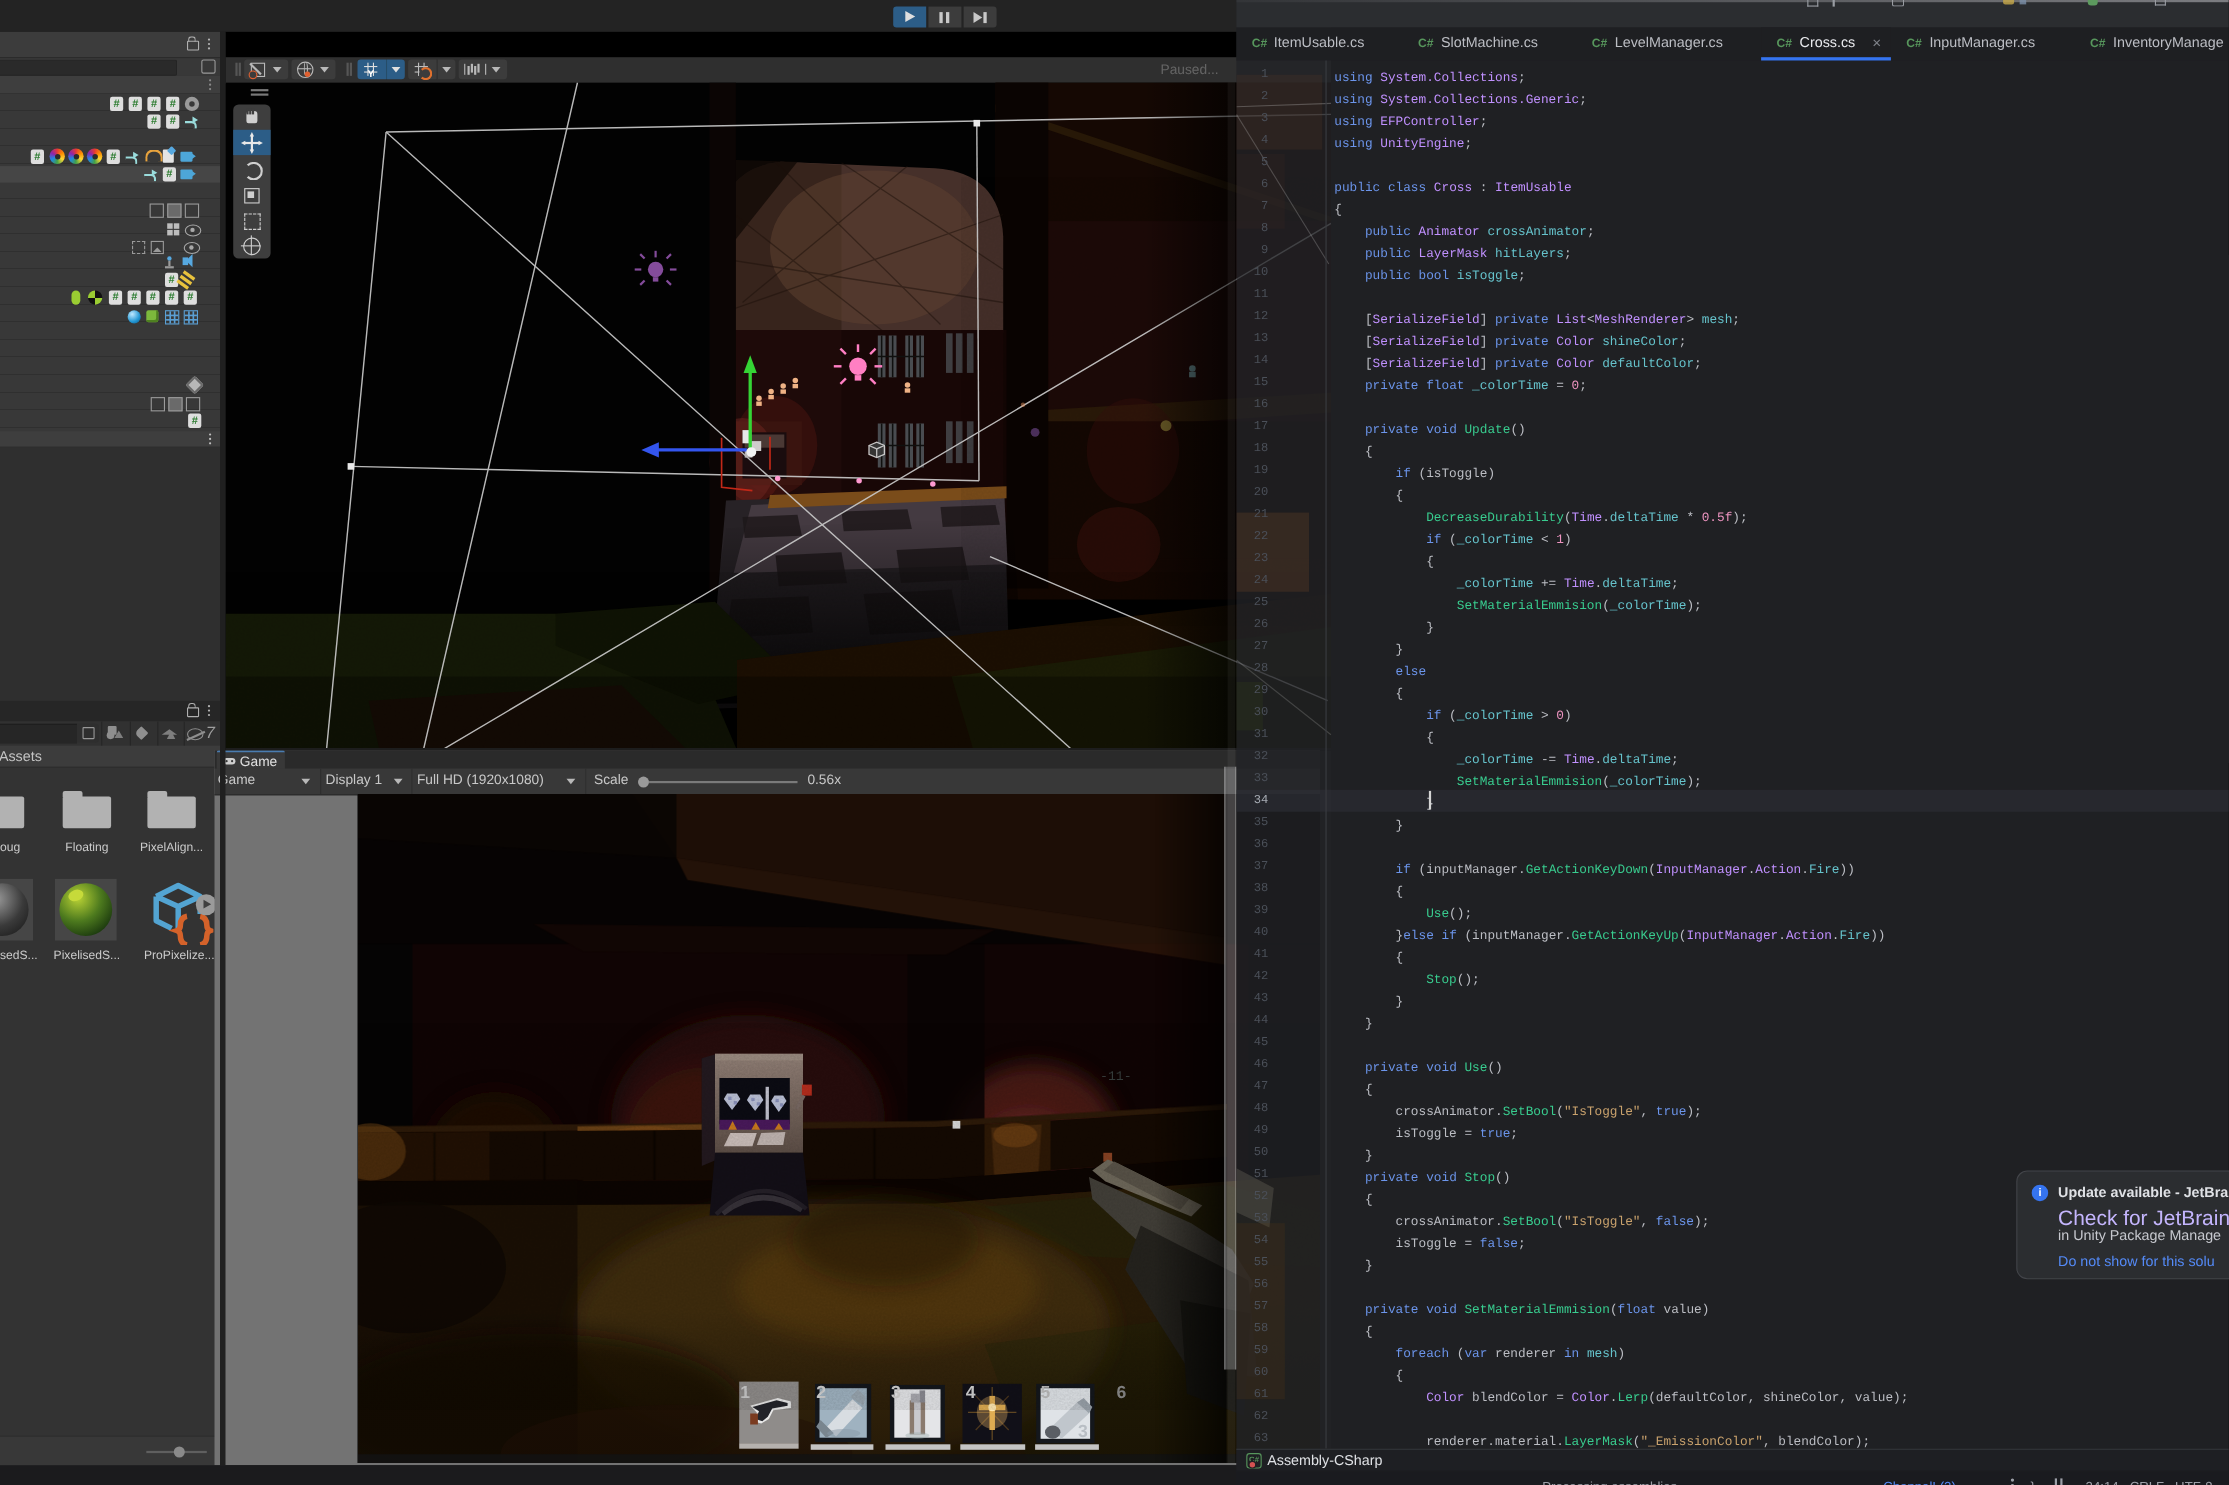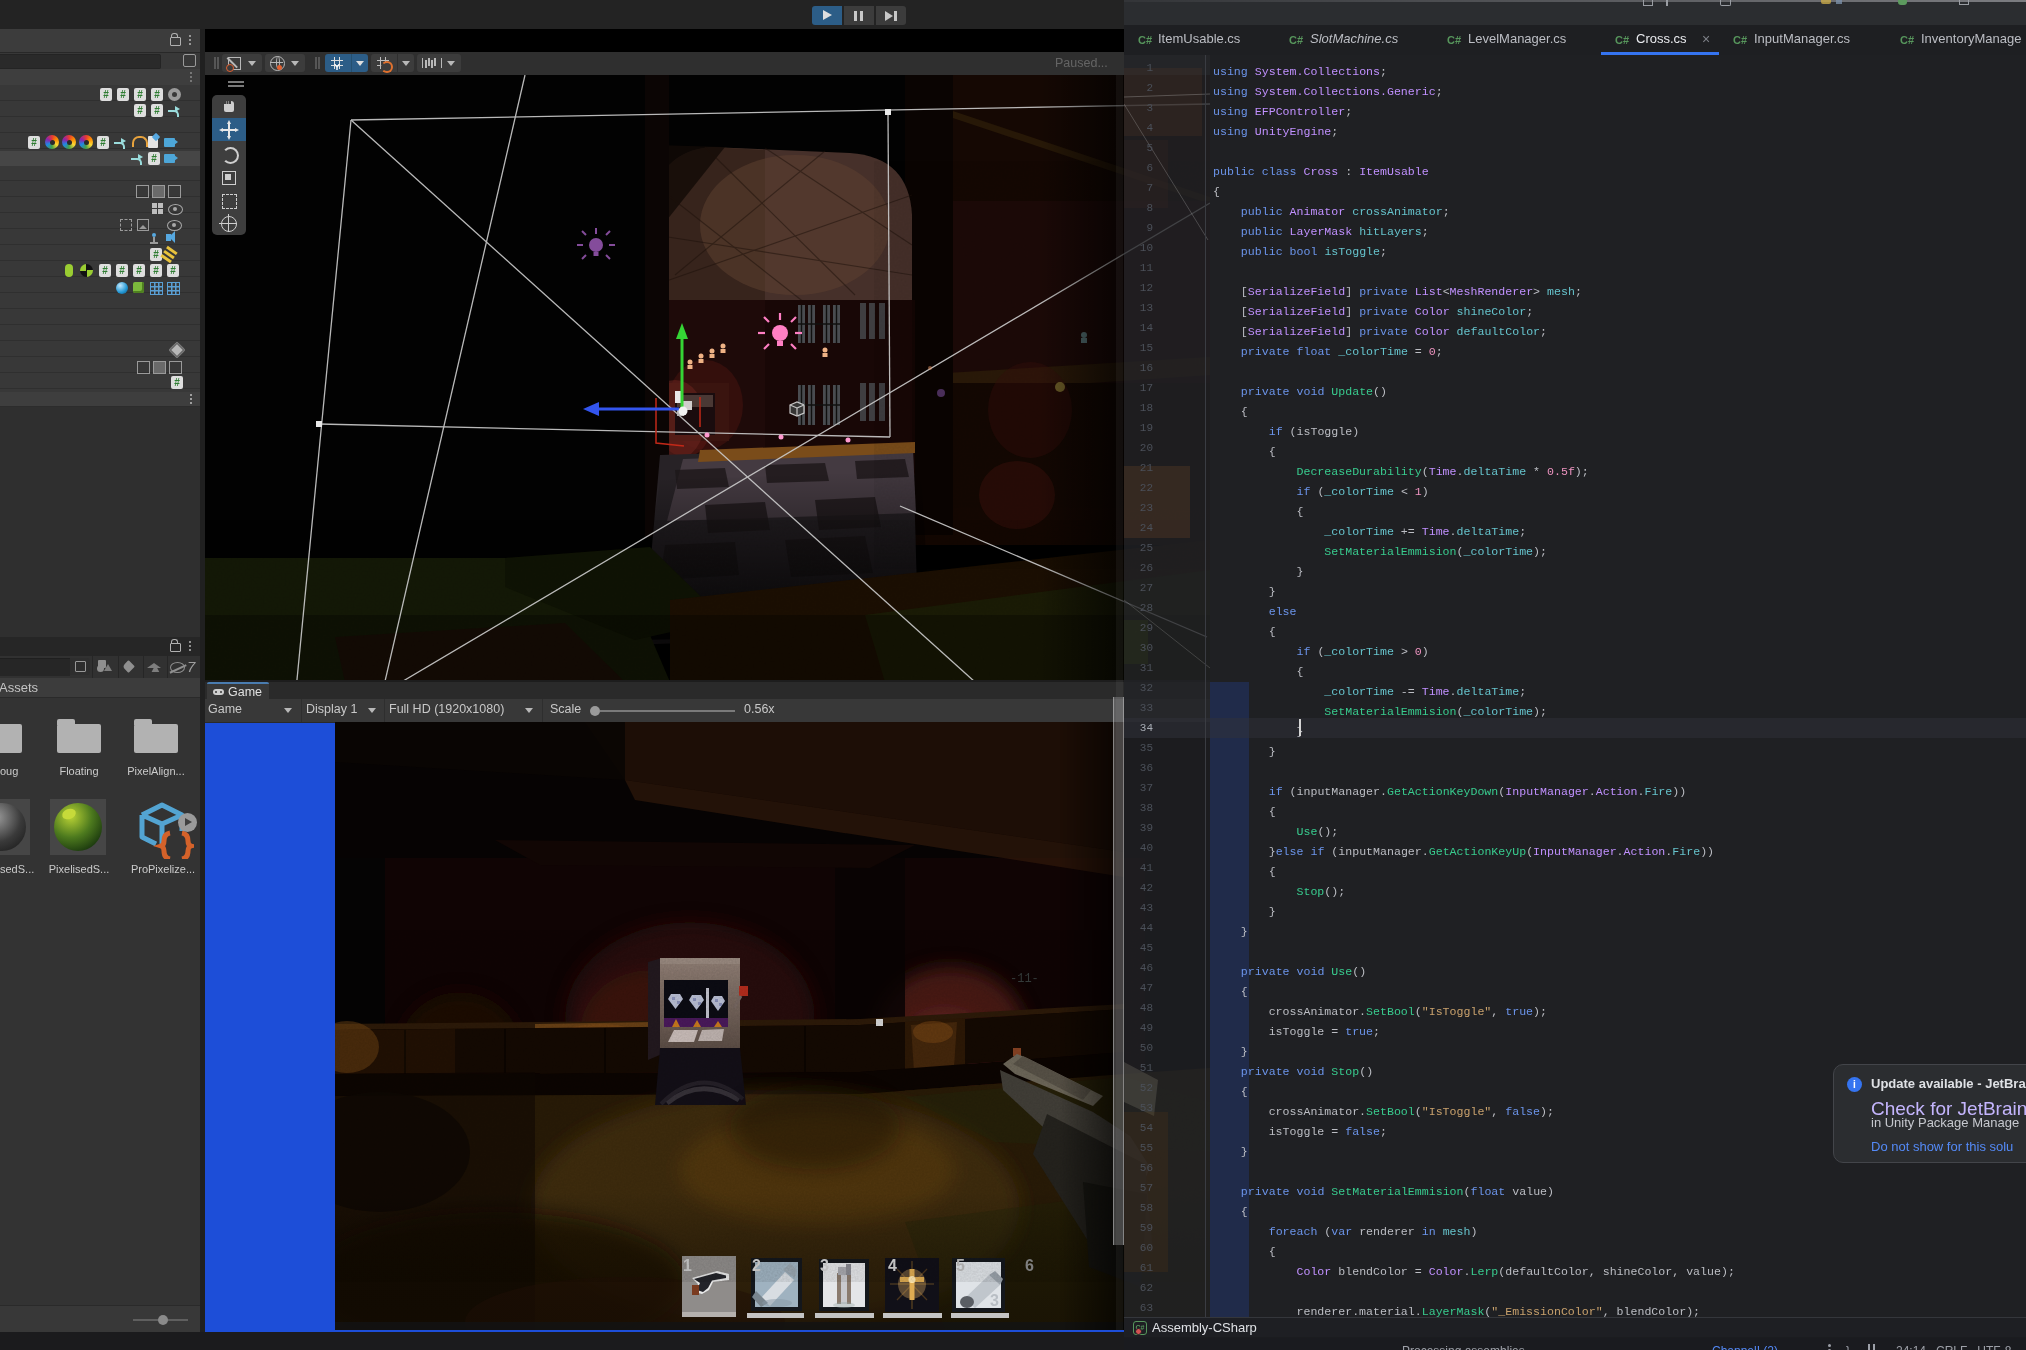--- a/index.html
+++ b/index.html
@@ -469,21 +469,21 @@
         <div class="abs" style="left:10px;top:76px;width:12px;height:12px;border:1.5px solid #cfcfcf;"></div>
         <div class="abs" style="left:13px;top:79px;width:6px;height:6px;background:#cfcfcf;"></div>
 
         <div class="abs" style="left:10px;top:99px;width:13px;height:13px;border:1.5px dashed #cfcfcf;"></div>
 
         <div class="abs" style="left:9px;top:121px;width:14px;height:14px;border:1.5px solid #cfcfcf;border-radius:50%;"></div>
         <div class="abs" style="left:15.5px;top:119px;width:1.5px;height:18px;background:#cfcfcf;"></div>
         <div class="abs" style="left:7px;top:127.5px;width:18px;height:1.5px;background:#cfcfcf;"></div>
       </div>
     </div>
-    <div id="gamewrap" class="abs" style="left:205px;top:682px;width:1005px;height:650px;background:#1d4ed8;padding-left:39px;">
+    <div id="gamewrap" class="abs" style="left:195px;top:682px;width:1005px;height:650px;background:#737373;">
 
       <div class="abs" style="left:0;top:0;width:1005px;height:17px;background:#2a2a2a;">
         <div class="abs" style="left:2px;top:0;width:62px;height:17px;background:#383838;border-top:2px solid #4a7cb0;border-radius:2px 2px 0 0;">
           <div class="abs" style="left:6px;top:5px;width:11px;height:6px;background:#cfcfcf;border-radius:3px;"></div>
           <div class="abs" style="left:8px;top:6.5px;width:2px;height:2px;background:#383838;border-radius:50%;box-shadow:5px 0 0 #383838;"></div>
           <div class="abs" style="left:21px;top:1px;color:#e0e0e0;font-size:12.5px;">Game</div>
         </div>
       </div>
 
       <div class="abs" style="left:0;top:17px;width:1005px;height:23px;background:#383838;border-bottom:1px solid #2a2a2a;">
@@ -726,21 +726,21 @@
       <div class="abs" style="left:697px;top:0;width:10px;height:4px;background:#c8a94a;opacity:.8;border-radius:0 0 2px 2px;"></div>
       <div class="abs" style="left:712px;top:0;width:6px;height:4px;background:#7a8ea8;opacity:.8;"></div>
       <div class="abs" style="left:774px;top:0;width:9px;height:5px;background:#5c9a5e;border-radius:0 0 3px 3px;"></div>
       <div class="abs" style="left:835px;top:0;width:8px;height:4px;border-left:1.5px solid #9a9da3;border-right:1.5px solid #9a9da3;border-bottom:1.5px solid #9a9da3;"></div>
     </div>
 
     <div class="abs" style="left:0;top:25px;width:902px;height:30px;background:rgba(30,31,34,0.93);font-size:13px;color:#bcbec4;">
       <div class="abs" style="left:14px;top:8px;color:#57965c;font:bold 11px/14px 'Liberation Sans',sans-serif;">C#</div>
       <div class="abs" style="left:34px;top:6px;">ItemUsable.cs</div>
       <div class="abs" style="left:165px;top:8px;color:#57965c;font:bold 11px/14px 'Liberation Sans',sans-serif;">C#</div>
-      <div class="abs" style="left:186px;top:6px;font-style:italic;">SlotMachine.cs</div>
+      <div class="abs" style="left:186px;top:6px;">SlotMachine.cs</div>
       <div class="abs" style="left:323px;top:8px;color:#57965c;font:bold 11px/14px 'Liberation Sans',sans-serif;">C#</div>
       <div class="abs" style="left:344px;top:6px;">LevelManager.cs</div>
       <div class="abs" style="left:477px;top:0;width:118px;height:30px;background:#1e1f22;"></div>
       <div class="abs" style="left:491px;top:8px;color:#57965c;font:bold 11px/14px 'Liberation Sans',sans-serif;">C#</div>
       <div class="abs" style="left:512px;top:6px;color:#eaebef;">Cross.cs</div>
       <div class="abs" style="left:578px;top:6px;color:#7e8188;font-size:14px;">×</div>
       <div class="abs" style="left:477px;top:27px;width:118px;height:3px;background:#3574f0;"></div>
       <div class="abs" style="left:609px;top:8px;color:#57965c;font:bold 11px/14px 'Liberation Sans',sans-serif;">C#</div>
       <div class="abs" style="left:630px;top:6px;">InputManager.cs</div>
       <div class="abs" style="left:776px;top:8px;color:#57965c;font:bold 11px/14px 'Liberation Sans',sans-serif;">C#</div>

